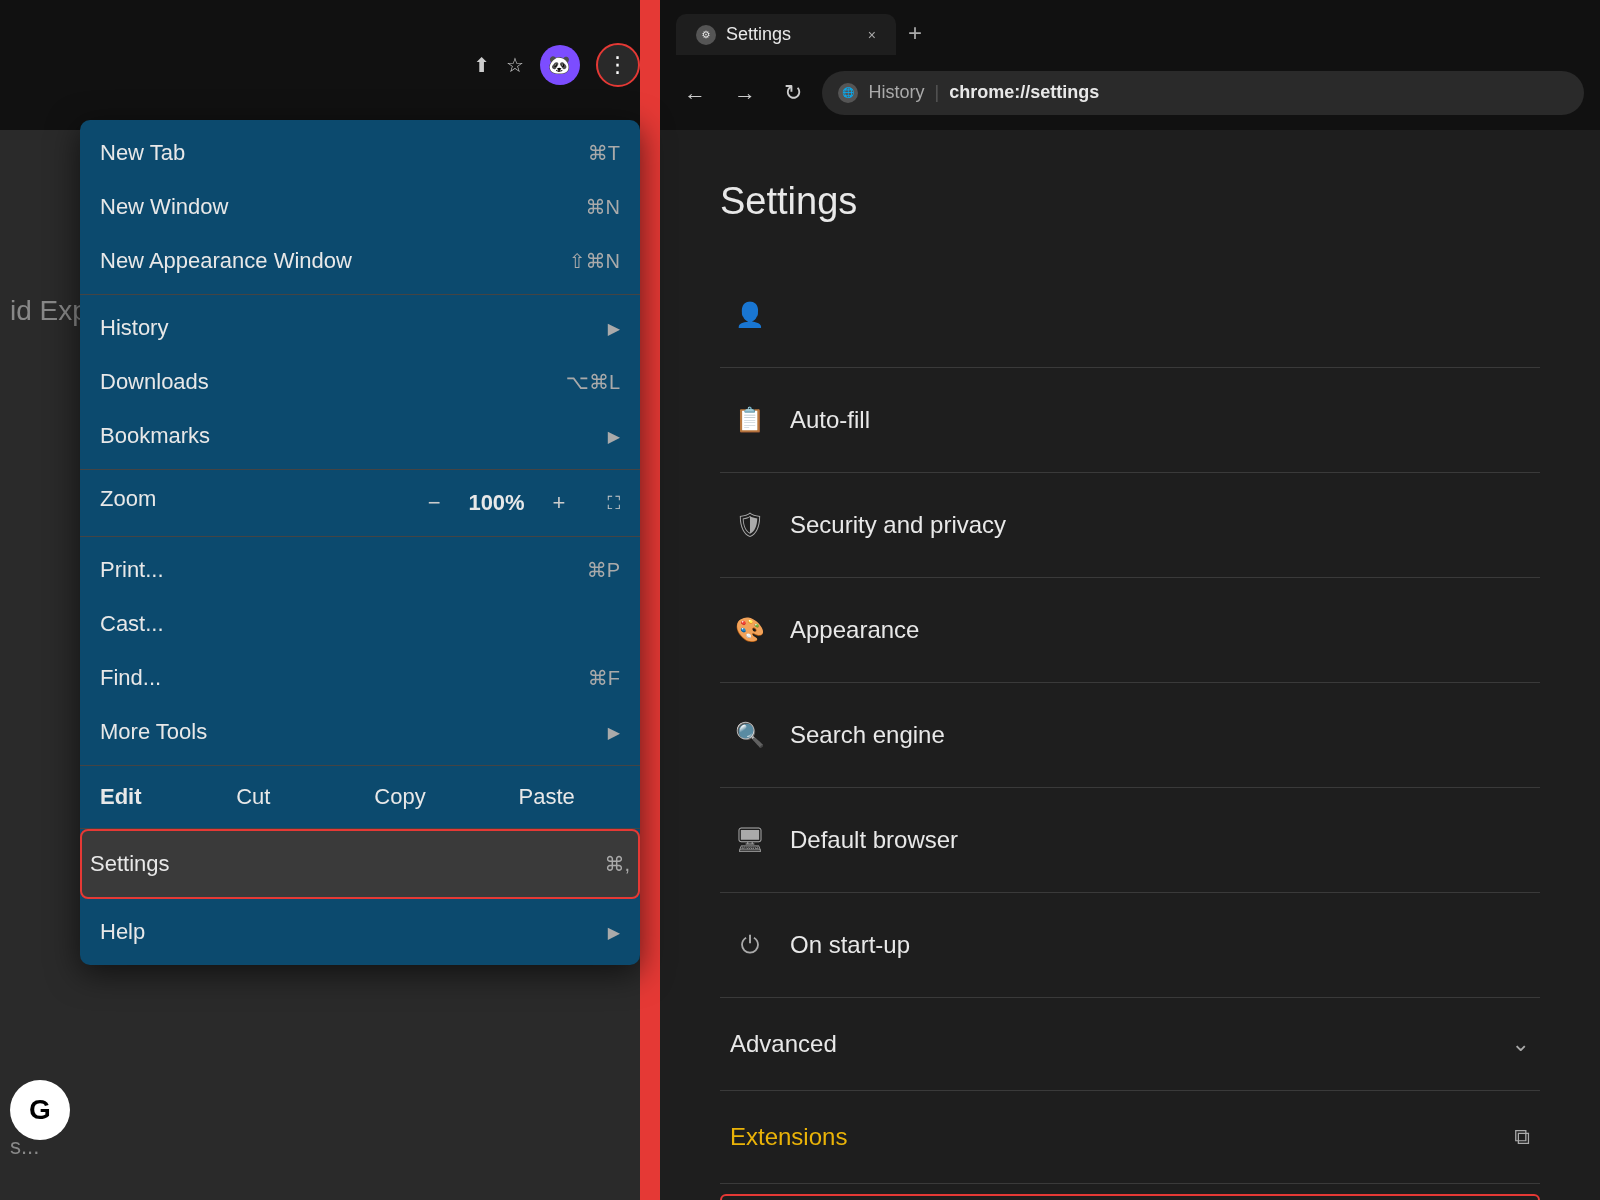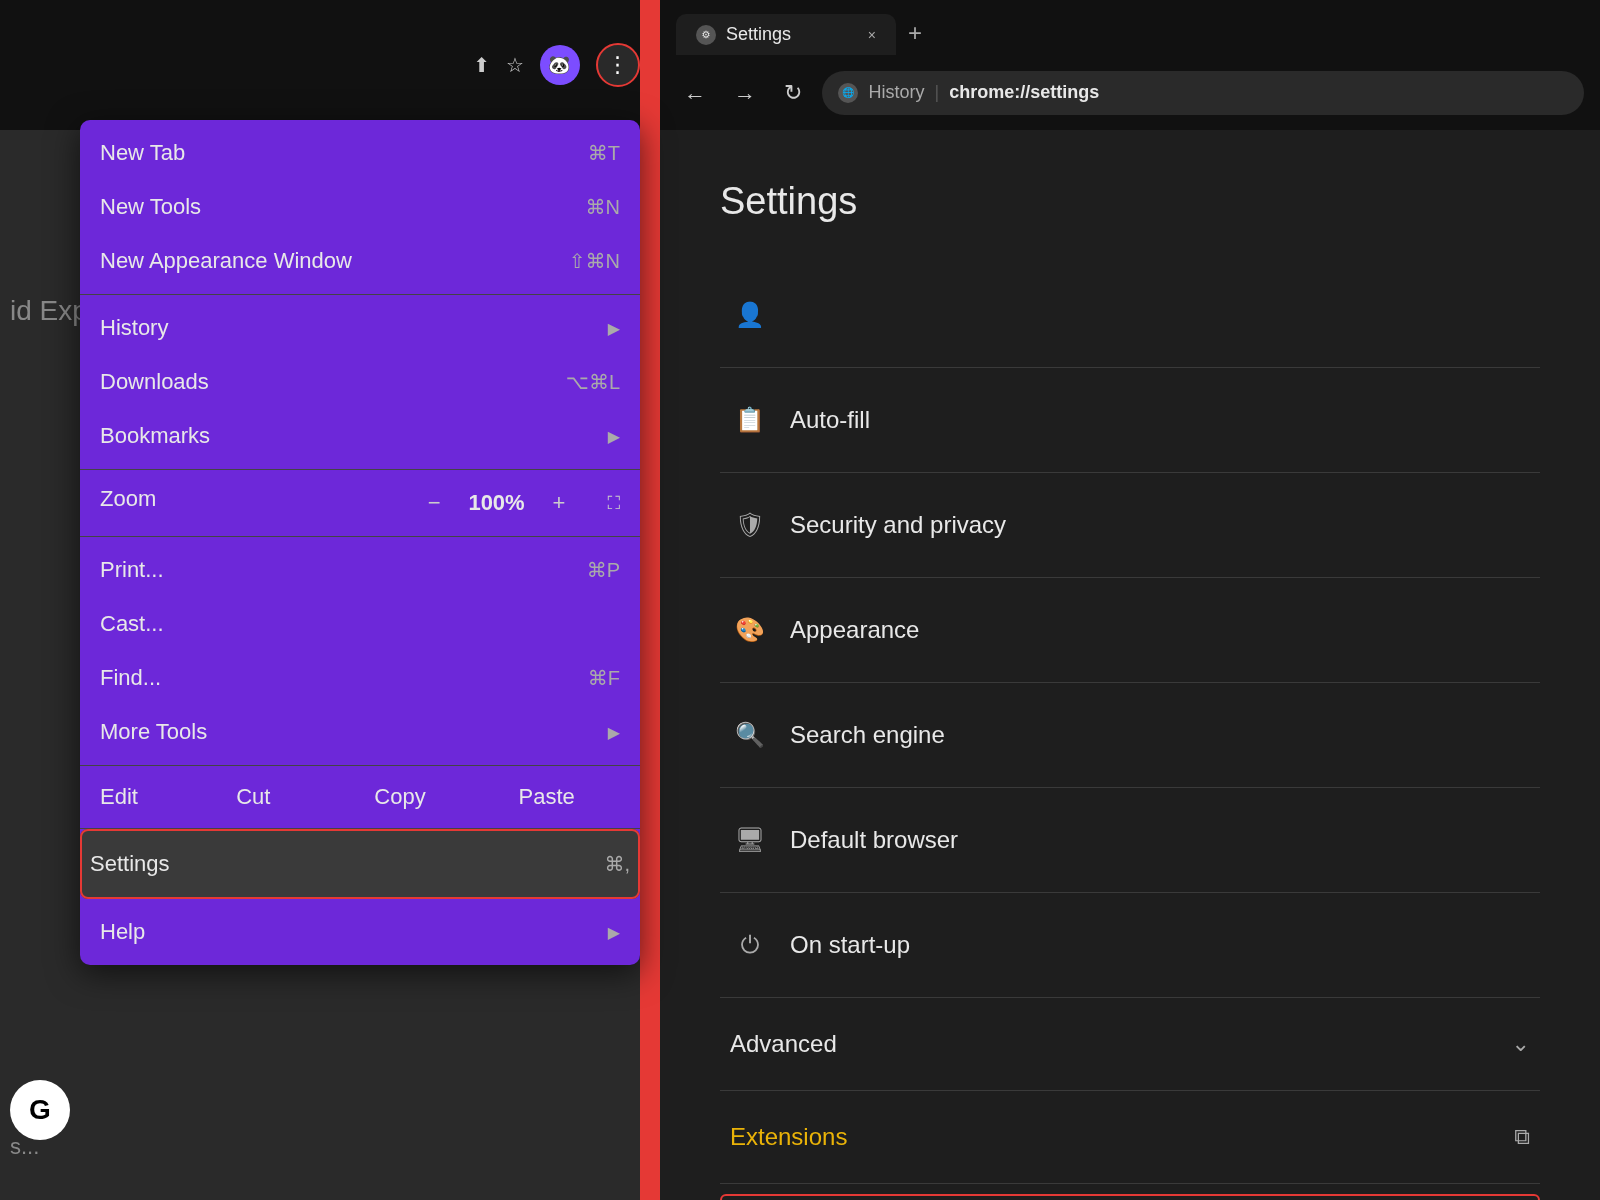--- a/index.html
+++ b/index.html
@@ -142,21 +142,21 @@
       height: 100%;
       background: #e53935;
     }
 
     
     .context-menu {
       position: absolute;
       top: 120px;
       left: 80px;
       width: 560px;
-      background: #6d28d9;
+      background: #0c4a6e;
       border-radius: 10px;
       overflow: hidden;
       box-shadow: 0 8px 32px rgba(0,0,0,0.6);
       z-index: 100;
     }
 
     .menu-section {
       border-bottom: 1px solid #444;
       padding: 6px 0;
     }
@@ -240,20 +240,21 @@
       display: flex;
       align-items: center;
       padding: 10px 20px;
       color: #e8e8e8;
       font-size: 22px;
       border-bottom: 1px solid #444;
     }
 
     .edit-label {
       min-width: 80px;
+      font-weight: bold;
     }
 
     .edit-btn {
       flex: 1;
       text-align: center;
       color: #e8e8e8;
       font-size: 22px;
       cursor: pointer;
       padding: 8px;
     }
@@ -492,21 +493,21 @@
   </div>
 
   <div class="context-menu">
 
     <div class="menu-section">
       <div class="menu-item">
         <span class="menu-item-label">New Tab</span>
         <span class="menu-shortcut">⌘T</span>
       </div>
       <div class="menu-item">
-        <span class="menu-item-label">New Tools</span>
+        <span class="menu-item-label">New Window</span>
         <span class="menu-shortcut">⌘N</span>
       </div>
       <div class="menu-item">
         <span class="menu-item-label">New Appearance Window</span>
         <span class="menu-shortcut">⇧⌘N</span>
       </div>
     </div>
 
     <div class="menu-section">
       <div class="menu-item">

